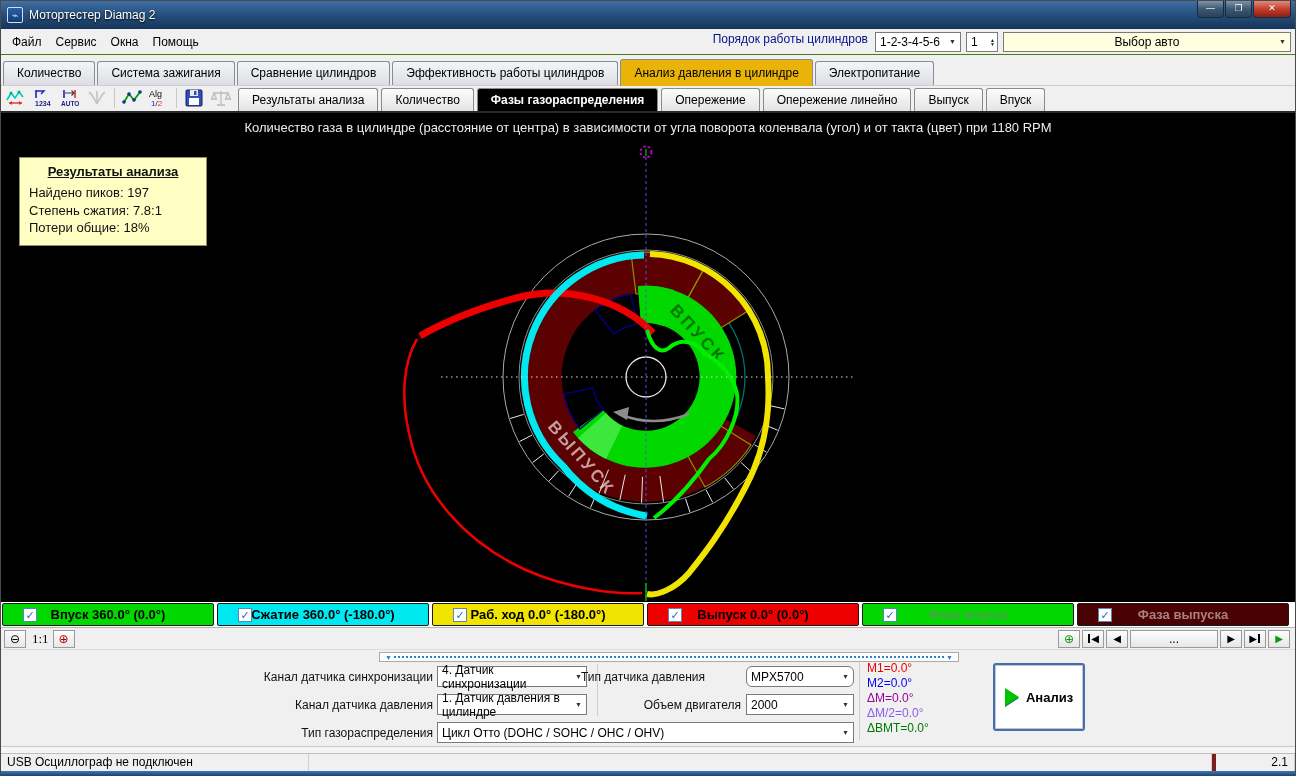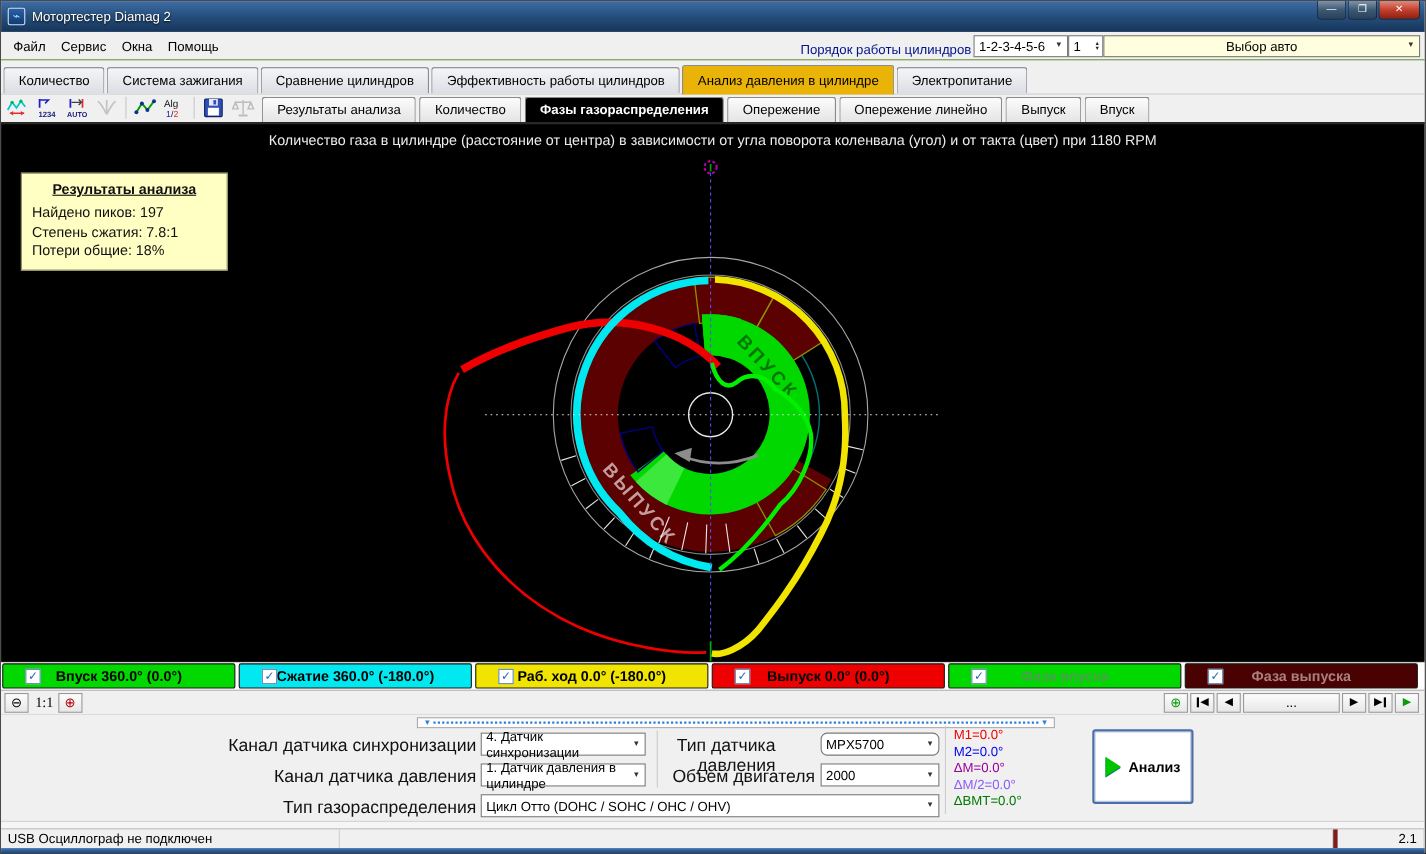--- a/index.html
+++ b/index.html
@@ -11,21 +11,21 @@
   .titlebar { height:28px; flex:0 0 28px; background:linear-gradient(180deg,#3f6ea6 0%,#27517f 45%,#16355a 100%); display:flex; align-items:center; padding:0 6px; position:relative; }
   .titlebar .appicon { width:16px; height:16px; background:linear-gradient(180deg,#2b5fa8,#123b73); border:1px solid #cfe0f2; border-radius:2px; color:#9fe8ff; font-size:11px; line-height:14px; text-align:center; margin-right:6px; }
   .titlebar .title { color:#fff; font-size:12px; text-shadow:0 1px 2px #000; }
   .winbtns { position:absolute; right:4px; top:0; display:flex; }
   .winbtn { width:27px; height:17px; border:1px solid #17293f; border-top:none; border-radius:0 0 4px 4px; background:linear-gradient(180deg,#7d93ab,#3d5871 50%,#2a415c); color:#fff; font-size:9px; line-height:15px; text-align:center; margin-left:1px; }
   .winbtn.close { width:38px; background:linear-gradient(180deg,#e08a7a,#c33f2d 50%,#8f1f10); font-weight:bold; }
 
   
   .menubar { height:26px; flex:0 0 26px; background:#f0f0f0; display:flex; align-items:center; padding:0 4px; border-bottom:1px solid #4d7c0f; }
   .menu-item { padding:3px 7px; }
-  .menubar-right { margin-left:auto; display:flex; align-items:flex-end; }
+  .menubar-right { margin-left:auto; display:flex; align-items:flex-start; gap:5px; }
   .firing-label { color:#00148c; margin-right:2px; }
   .combo { background:#fff; border:1px solid #7a7a7a; height:20px; display:flex; align-items:center; justify-content:space-between; padding:0 4px; font-size:12px; }
   .combo .arrow { font-size:7px; color:#333; margin-left:6px; }
   .combo-order { width:86px; }
   .spinner { width:32px; height:20px; background:#fff; border:1px solid #7a7a7a; display:flex; align-items:center; }
   .spinner .val { flex:1; padding-left:4px; }
   .spinner .arrows { display:flex; flex-direction:column; font-size:5px; color:#222; line-height:4px; padding-right:2px; }
   .combo-car { width:288px; background:#ffffdf; justify-content:center; position:relative; }
   .combo-car .arrow { position:absolute; right:4px; }
 
@@ -64,21 +64,21 @@
   .zbtn.wide { min-width:88px; }
   .green { color:#0a9a0a; }
   .navglyph { font-size:10px; }
   .bar { display:inline-block; width:2px; height:9px; background:#000; margin:0 1px; }
 
   
   .controls { flex:0 0 97px; height:97px; background:#f0f0f0; position:relative; border-top:1px solid #dcdcdc; }
   .trackbar { position:absolute; left:378px; top:2px; width:580px; height:10px; border:1px solid #a9a9a9; background:#fdfdfd; display:flex; align-items:center; padding:0 3px; }
   .trackbar .dots { flex:1; border-top:2px dotted #2f7fd6; }
   .trackbar .thumb { color:#2f7fd6; font-size:7px; line-height:7px; padding:0 2px; }
-  .ctl-label { position:absolute; text-align:right; font-size:16px; color:#111; }
+  .ctl-label { position:absolute; text-align:right; font-size:12px; color:#111; }
   .ctl-combo { position:absolute; height:21px; }
   .vdiv { position:absolute; width:1px; background:#cdcdcd; }
   .measures { position:absolute; left:866px; top:11px; font-size:12px; line-height:15px; }
   .analyze-btn { position:absolute; left:992px; top:13px; width:92px; height:68px; background:#fff; border:2px solid #4a6ea9; border-radius:3px; box-shadow:0 0 0 1px #b9c6dd inset; display:flex; align-items:center; justify-content:center; gap:7px; font-weight:bold; font-size:13px;text-align:center; }
   .play { width:0; height:0; border-left:14px solid #00c400; border-top:9px solid transparent; border-bottom:9px solid transparent; filter:drop-shadow(0 1px 0 #066); }
 
   
   .hstrip { flex:0 0 7px; height:7px; background:#f5f5f5; border-top:1px solid #c9c9c9; }
   .statusbar { flex:0 0 18px; height:18px; background:#f0f0f0; border-top:1px solid #bdbdbd; display:flex; font-size:12px; }
   .scell { border-right:1px solid #cfcfcf; padding:1px 6px; }

